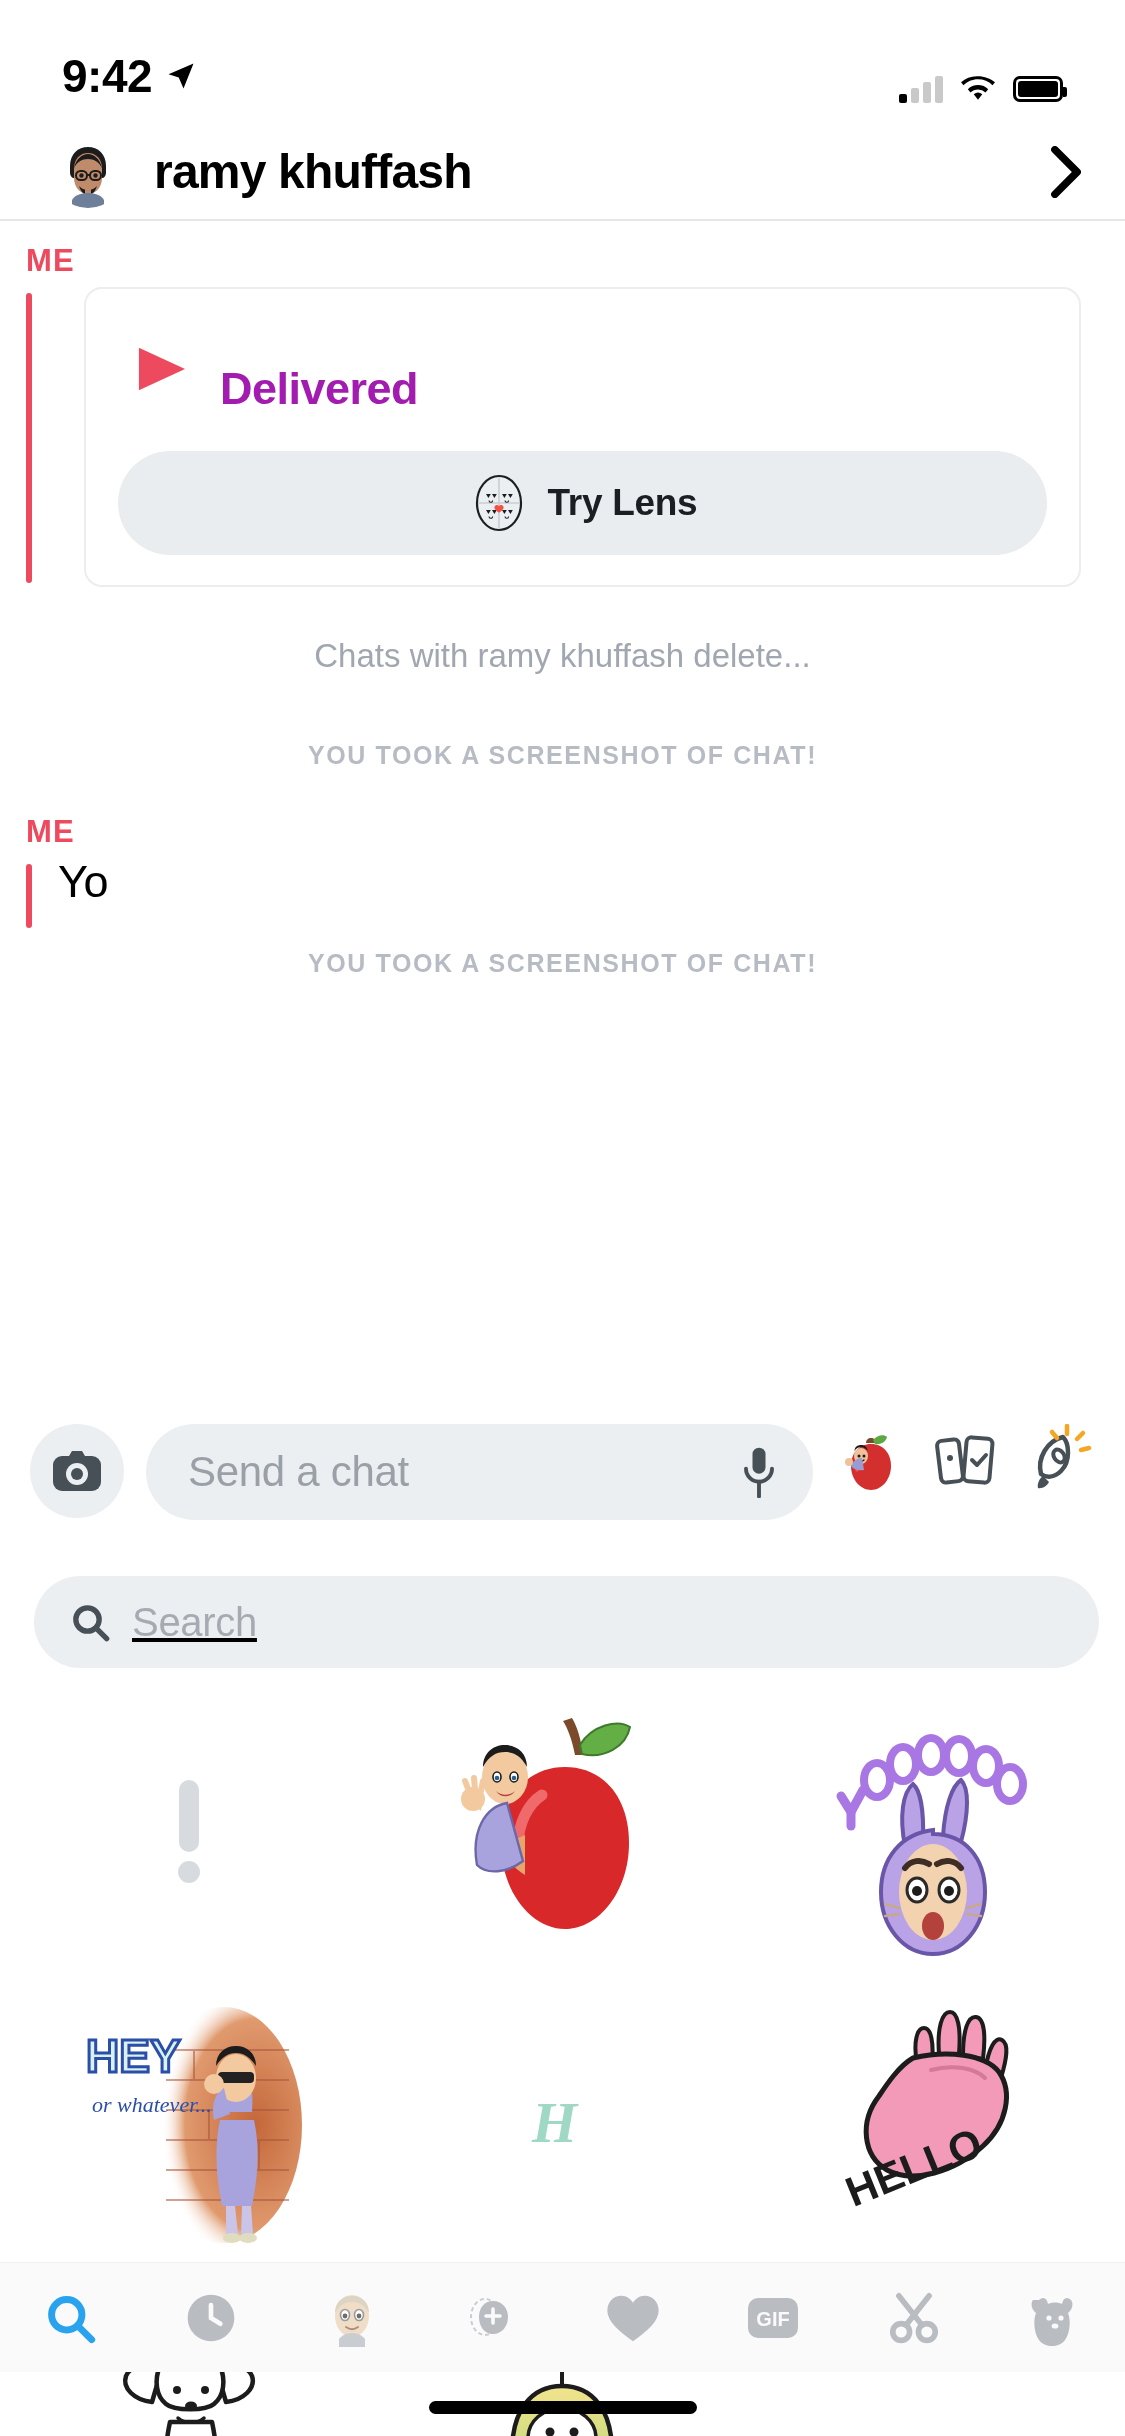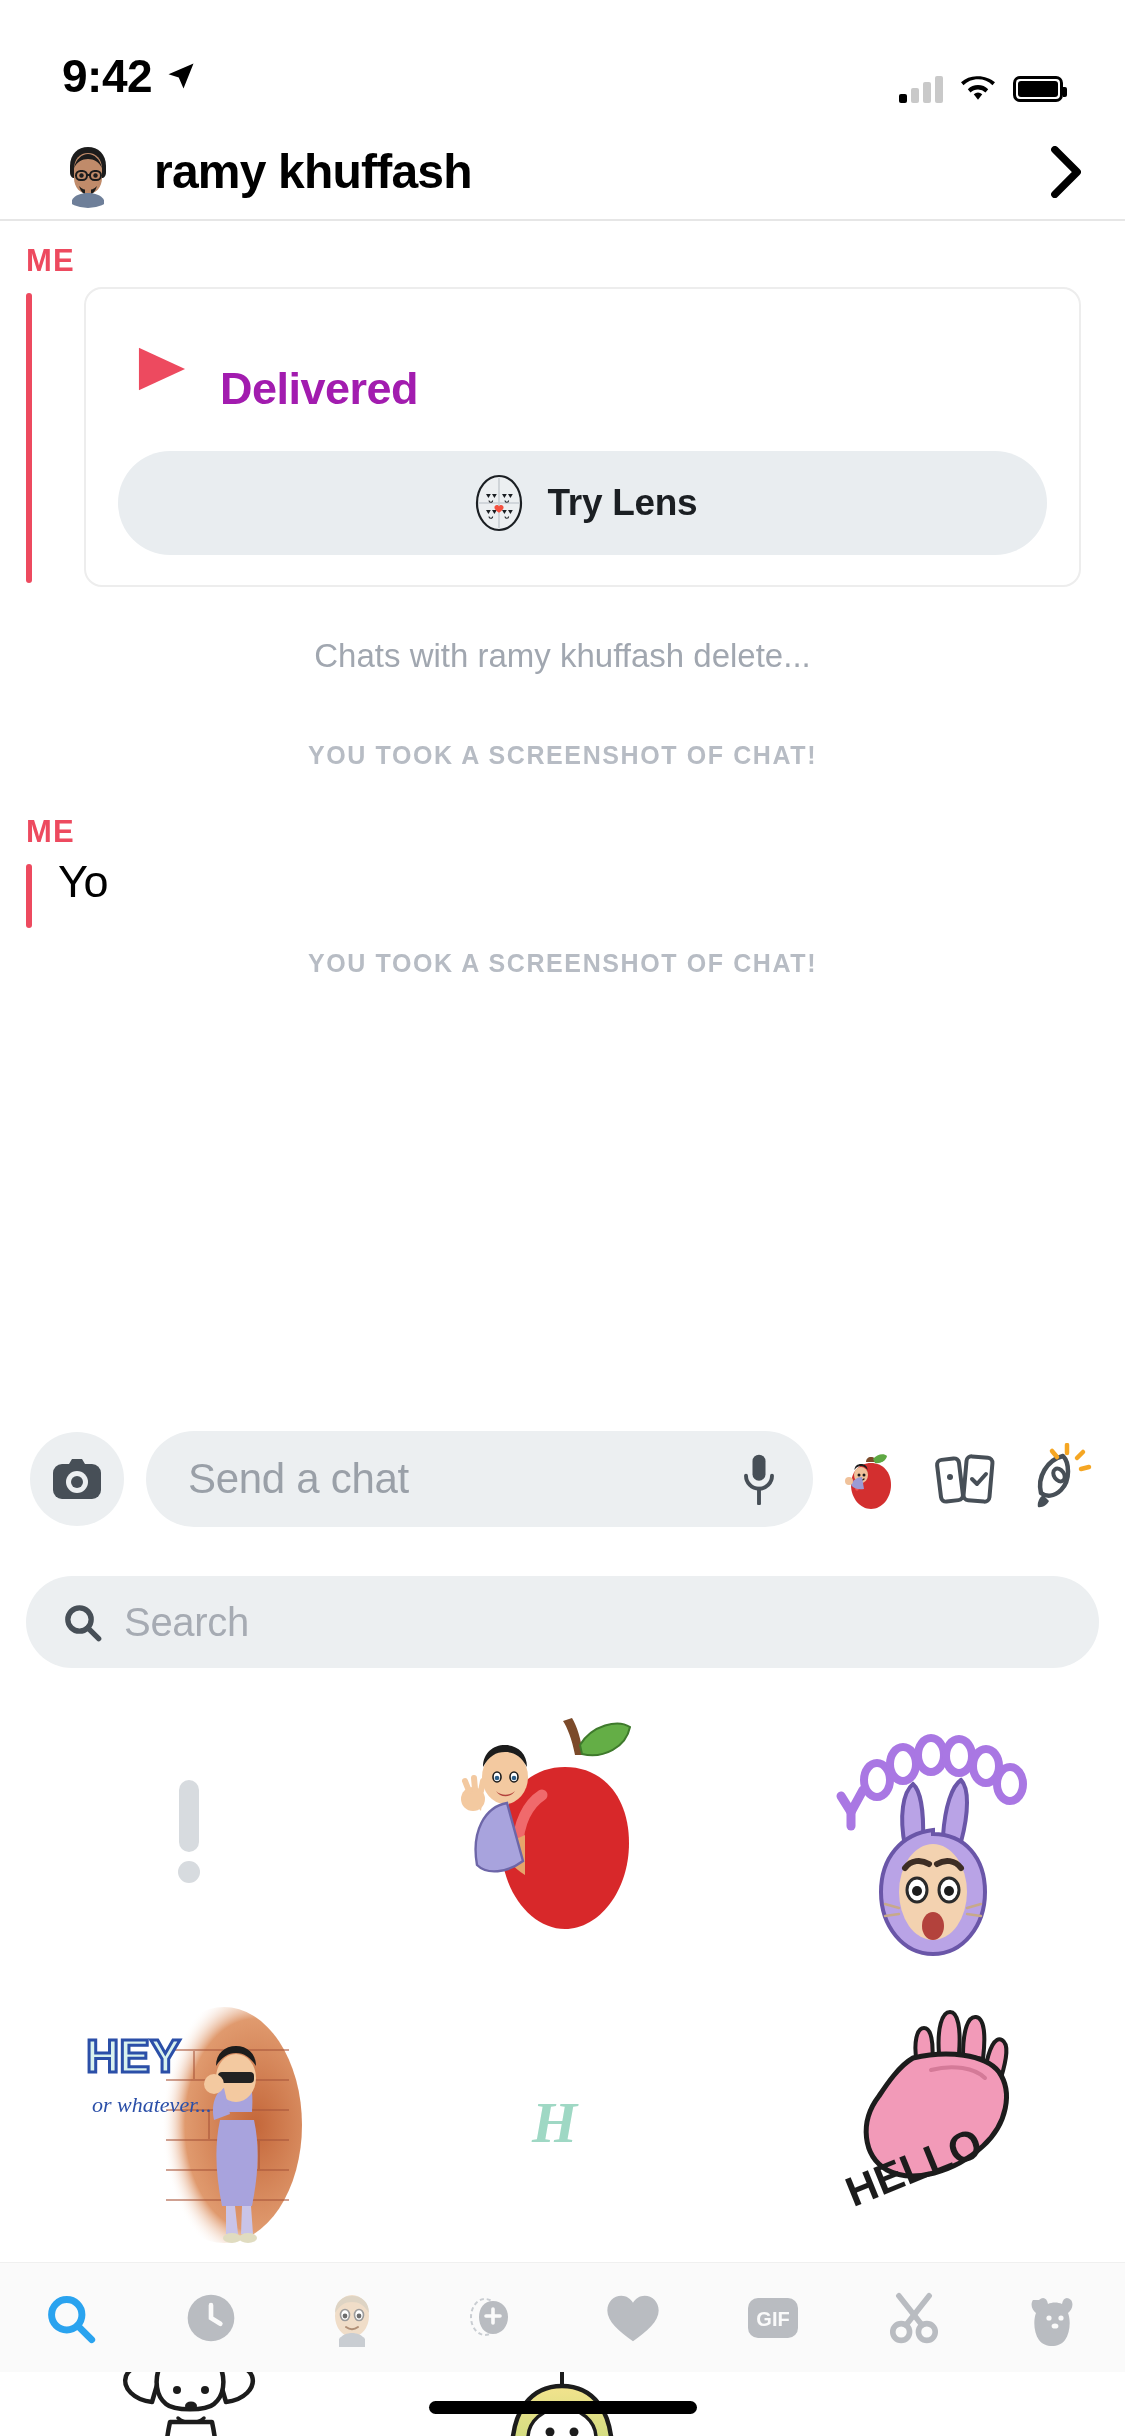--- a/index.html
+++ b/index.html
@@ -109,36 +109,36 @@
   }
 
   .text-msg{
     font-size:45px; color:#000; padding-left:32px; line-height:1.05;
     letter-spacing:-0.5px;
   }
 
   
   .input-bar{
     position:absolute; left:0; right:0; top:1424px;
-    display:flex; align-items:center; padding:0 30px; gap:22px; height:110px;
+    display:flex; align-items:flex-start; padding:0 30px; gap:22px; height:110px;
   }
   .camera-btn{
     width:94px; height:94px; border-radius:50%; background:#eceff1;
     display:flex; align-items:center; justify-content:center; flex-shrink:0;
   }
   .chat-input{
     flex:1; height:96px; border-radius:48px; background:#eceff1;
     display:flex; align-items:center; padding:0 34px 0 42px;
   }
   .chat-placeholder{ flex:1; font-size:42px; color:#9aa0a8; letter-spacing:-0.3px; }
   .mic-icon{ width:40px; height:52px; flex-shrink:0; }
   .bar-icon{ width:72px; height:72px; flex-shrink:0; }
 
   
-  .search-wrap{ position:absolute; left:0; right:0; top:1576px; padding:0 26px; }
+  .search-wrap{ position:absolute; left:8px; right:0; top:1576px; padding:0 26px;text-decoration:underline; }
   .search-bar{
     height:92px; border-radius:46px; background:#eceff1;
     display:flex; align-items:center; padding:0 36px; gap:22px;
   }
   .search-icon{ width:40px; height:40px; }
   .search-placeholder{ font-size:40px; color:#a6abb3; letter-spacing:-0.3px; }
 
   
   .sticker-grid{
     position:absolute; left:0; right:0; top:1690px;

